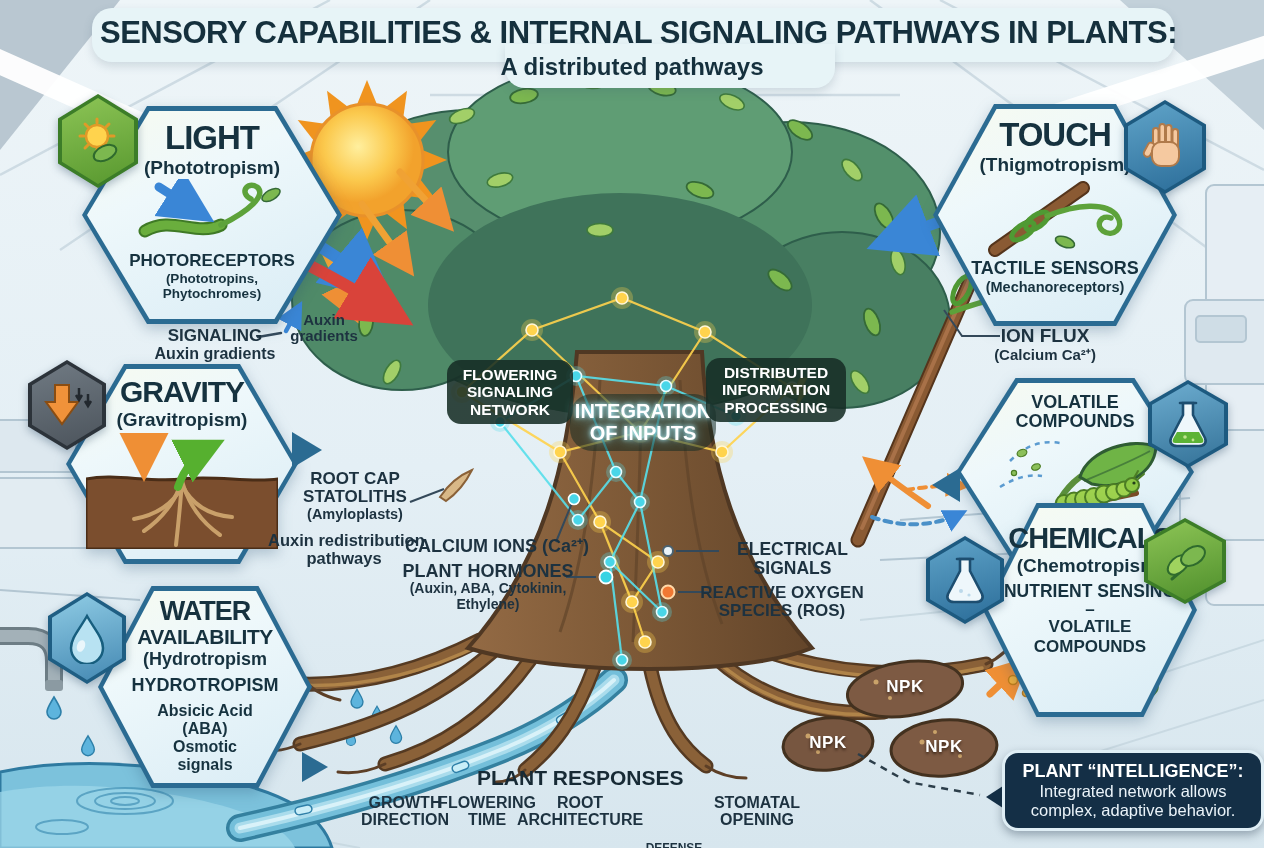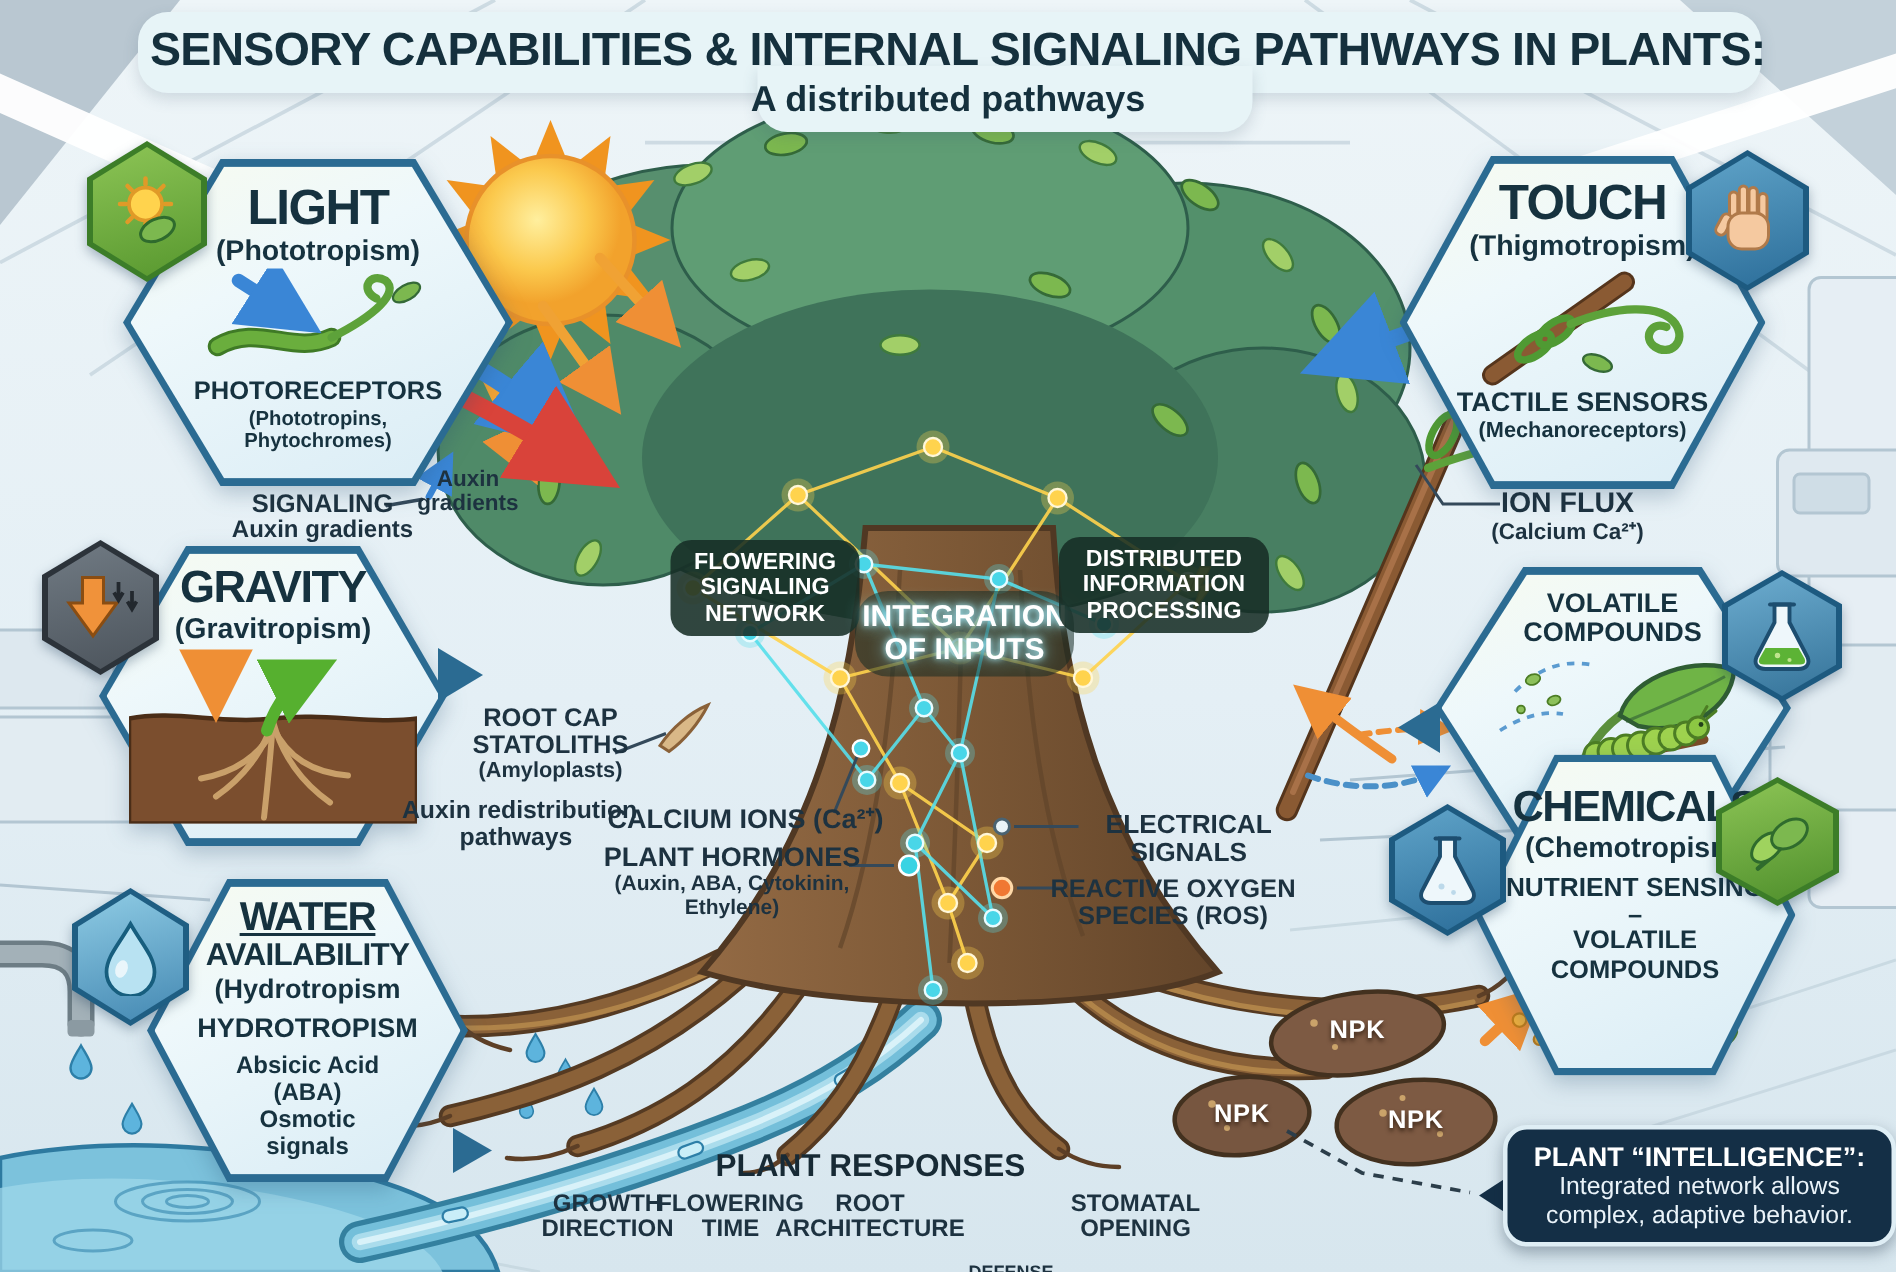--- a/index.html
+++ b/index.html
@@ -422,21 +422,21 @@
             <line x1="16" y1="30" x2="13" y2="33"></line>
         </g>
         <ellipse cx="33" cy="38" rx="12" ry="7" fill="#7cb84f" stroke="#2f6b2d" stroke-width="2" transform="rotate(-25 33 38)"></ellipse>
       </svg>
     </div>
   </div>
   <div class="t" style="left:148px;top:327px;width:134px;">
     <div style="font-size:17px;font-weight:800;">SIGNALING</div>
     <div style="font-size:16px;font-weight:700;">Auxin gradients</div>
   </div>
-  <div class="t" style="left:276px;top:312px;width:72px;">
+  <div class="t" style="left:288px;top:312px;width:72px;">
     <div style="font-size:15px;font-weight:700;">Auxin</div>
     <div style="font-size:15px;font-weight:700;">gradients</div>
   </div>
 
   <div class="hex" style="left:66px;top:364px;width:232px;height:200px;">
     <div class="b"></div>
       <div class="i"></div>
     <div class="content" style="padding-top:6px;">
       <div style="font-size:30px;font-weight:800;letter-spacing:-1px;">GRAVITY</div>
       <div style="font-size:19px;font-weight:700;">(Gravitropism)</div>
@@ -458,35 +458,35 @@
     <div class="b" style="background:#2c333a;"></div>
     <div class="i" style="background:linear-gradient(165deg,#707a83,#4c545c);">
       <svg width="52" height="50">
         <polygon points="14,5 28,5 28,22 37,22 21,44 5,22 14,22" fill="#f0923a" stroke="#8a4d12" stroke-width="2"></polygon>
         <path d="M38,8 L38,18 M35,15 L38,20 L41,15" stroke="#22282e" stroke-width="2.5" fill="none"></path>
         <path d="M47,14 L47,24 M44,21 L47,26 L50,21" stroke="#22282e" stroke-width="2.5" fill="none"></path>
       </svg>
     </div>
   </div>
   <div class="tail" style="left:292px;top:432px;width:30px;height:36px;clip-path:polygon(0 0,100% 50%,0 100%);"></div>
-  <div class="t" style="left:307px;top:470px;width:120px;">
+  <div class="t" style="left:295px;top:470px;width:120px;">
     <div style="font-size:17px;font-weight:800;">ROOT CAP</div>
     <div style="font-size:17px;font-weight:800;">STATOLITHS</div>
     <div style="font-size:14.5px;font-weight:700;">(Amyloplasts)</div>
   </div>
   <div class="t" style="left:268px;top:532px;width:152px;">
     <div style="font-size:16.5px;font-weight:700;">Auxin redistribution</div>
     <div style="font-size:16.5px;font-weight:700;">pathways</div>
   </div>
 
   <div class="hex" style="left:98px;top:586px;width:214px;height:202px;">
     <div class="b"></div>
       <div class="i"></div>
     <div class="content" style="padding-top:7px;">
-      <div style="font-size:27px;font-weight:800;letter-spacing:-1px;line-height:1;text-decoration:underline;">WATER</div>
+      <div style="font-size:27px;font-weight:800;letter-spacing:-1px;line-height:1;">WATER</div>
       <div style="font-size:21px;font-weight:800;letter-spacing:-.5px;">AVAILABILITY</div>
       <div style="font-size:18px;font-weight:700;text-align:right;">(Hydrotropism</div>
       <div style="font-size:18px;font-weight:800;margin-top:5px;">HYDROTROPISM</div>
       <div style="font-size:16px;font-weight:800;margin-top:6px;">Absicic Acid</div>
       <div style="font-size:16px;font-weight:800;">(ABA)</div>
       <div style="font-size:16px;font-weight:800;">Osmotic</div>
       <div style="font-size:16px;font-weight:800;">signals</div>
     </div>
   </div>
   <div class="badge" style="left:48px;top:592px;width:78px;height:92px;">

